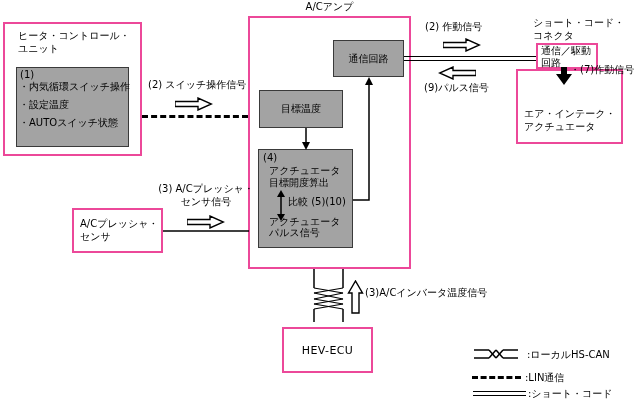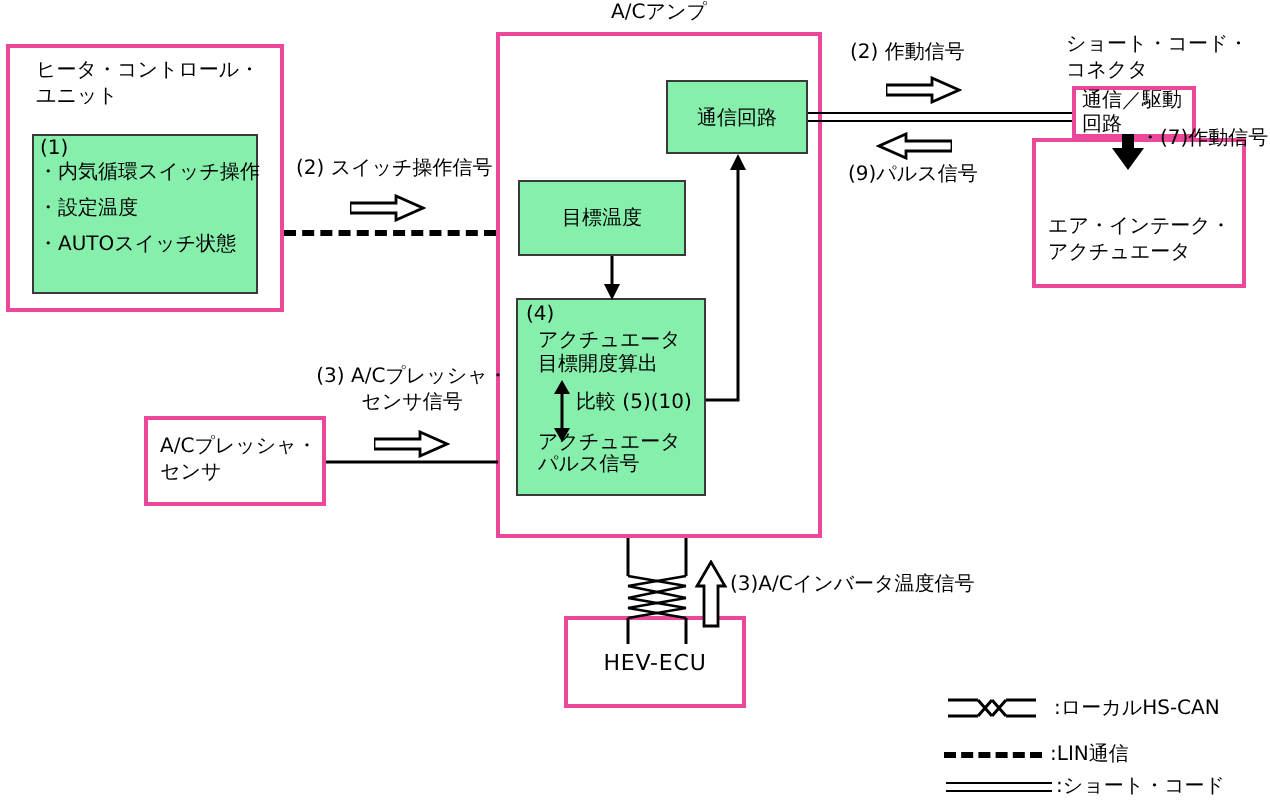--- a/index.html
+++ b/index.html
@@ -1,20 +1,20 @@
 <!DOCTYPE html>
 <html><head>
 <meta charset="utf-8">
 <style>
   html,body{margin:0;padding:0;background:#fff;}
   #stage{position:relative;width:635px;height:406px;background:#fff;overflow:hidden;
          font-family:"DejaVu Sans","Liberation Sans",sans-serif;color:#000;}
   .t{position:absolute;font-size:10px;line-height:1.25;white-space:pre-line;}
   .bx{position:absolute;background:#fff;border:2px solid #ec4899;box-sizing:border-box;}
-  .bxin{position:absolute;background:#86efac;border:1.5px solid #3a3a3a;box-sizing:border-box;}
+  .bxin{position:absolute;background:#a3a3a3;border:1.5px solid #3a3a3a;box-sizing:border-box;}
   .cc{display:flex;align-items:center;justify-content:center;text-align:center;}
   .arr{position:absolute;}
   #heater-box{left:3px;top:22px;width:139px;height:134px;}
   #heater-title{left:18px;top:30px;}
   #heater-inner-box{left:16px;top:67px;width:113px;height:80px;}
   #heater-num{left:20px;top:69px;}
   #heater-item-0{left:19px;top:81px;}
   #heater-item-1{left:19px;top:99px;}
   #heater-item-2{left:19px;top:117px;}
   #sig2-label{left:148px;top:79px;}
@@ -29,21 +29,21 @@
   #calc-num{left:4px;top:2px;}
   #calc-t1{left:10px;top:15px;}
   #calc-t2{left:10px;top:27px;}
   #calc-cmp{left:29px;top:46px;}
   #calc-t3{left:10px;top:66px;}
   #calc-t4{left:10px;top:77px;}
   #pressure-box{left:72px;top:208px;width:91px;height:45px;display:flex;flex-direction:column;
                 justify-content:center;padding-left:6px;font-size:10px;white-space:pre-line;line-height:1.25;}
   #sig3p-label{left:150px;top:183px;width:112px;text-align:center;}
   #sig3p-arrow{left:187px;top:215px;}
-  #hev-box{left:282px;top:308px;width:91px;height:46px;font-size:11px;letter-spacing:.4px;}
+  #hev-box{left:282px;top:327px;width:91px;height:46px;font-size:11px;letter-spacing:.4px;}
   #sig3i-arrow{left:347px;top:280px;}
   #sig3i-label{left:365px;top:287px;}
   #sig6-label{left:425px;top:21px;}
   #sig6-arrow{left:443px;top:38px;}
   #shortcode-line{position:absolute;left:404px;top:56px;width:134px;height:5px;
                   border-top:1.5px solid #000;border-bottom:1.5px solid #000;box-sizing:border-box;}
   #sig9-arrow{left:438px;top:66px;}
   #sig9-label{left:424px;top:82px;}
   #scc-label{left:533px;top:17px;}
   #comm-drive-box{left:536px;top:43px;width:62px;height:26px;font-size:10px;line-height:1.2;

